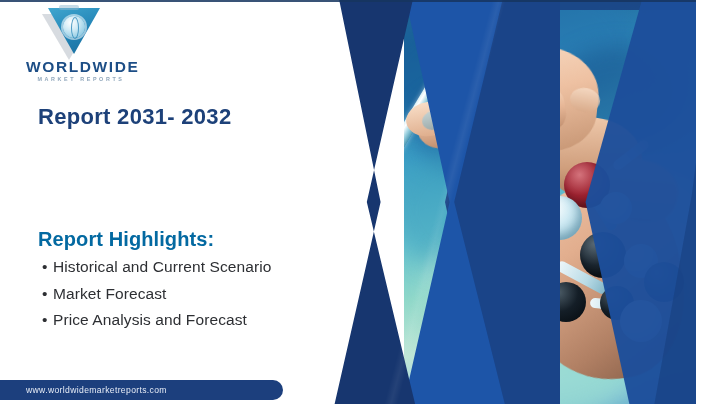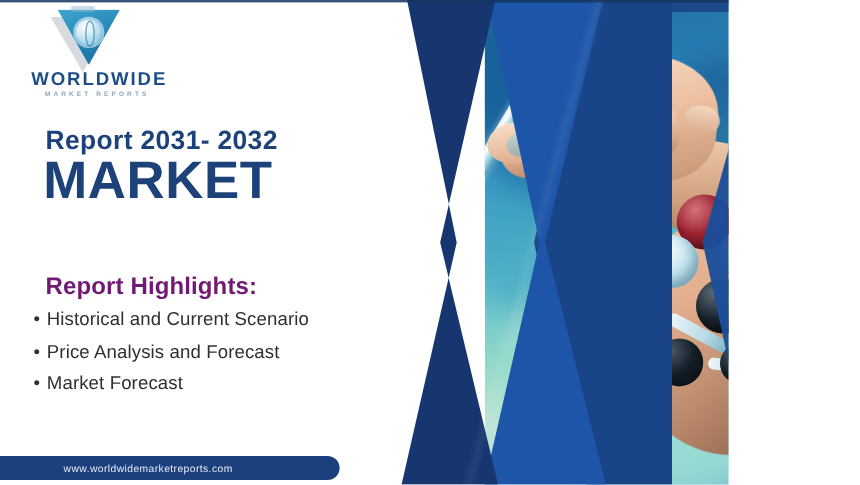--- a/index.html
+++ b/index.html
@@ -4,21 +4,21 @@
 <style>
   * { margin:0; padding:0; box-sizing:border-box; }
   html,body{ background:#ffffff; }
   body{
     width:717px; height:404px;
     font-family:"Liberation Sans", sans-serif;
     overflow:hidden; position:relative;
   }
   #cover{
     position:absolute; inset:0;
-    width:607px; height:404px;
+    width:696px; height:404px;
     background:#ffffff;
     overflow:hidden;
   }
 
   
   .top-hairline{
     position:absolute; left:0; top:0; width:717px; height:2px;
     background:#16355f; opacity:.85; z-index:40;
   }
 
@@ -248,38 +248,38 @@
   }
   .headline{
     position:absolute; left:36px; top:130px; z-index:20;
     font-size:44px; line-height:.96; font-weight:700; letter-spacing:.5px;
     color:#1d4179;
   }
   .headline .l2{ display:block; padding-left:18px; }
 
   .hl-title{
     position:absolute; left:38px; top:228px; z-index:20;
-    font-size:20px; font-weight:700; color:#701a75; letter-spacing:.1px;
+    font-size:20px; font-weight:700; color:#0369a1; letter-spacing:.1px;
   }
   .hl-list{
-    position:absolute; left:28px; top:254px; z-index:20; list-style:none;
+    position:absolute; left:42px; top:254px; z-index:20; list-style:none;
   }
   .hl-list li{
     font-size:15.5px; line-height:26.5px; color:#2d2f33; white-space:nowrap;
     letter-spacing:.1px;
   }
   .hl-list li .dot{ display:inline-block; width:11px; color:#2d2f33; }
 
   .footer-bar{
     position:absolute; left:0; top:380px; width:283px; height:20px; z-index:25;
     background:#1c3f7d; border-radius:0 12px 12px 0;
     display:flex; align-items:center;
   }
   .footer-url{
-    margin-left:53px; color:#e6ecf6; font-size:8.6px; letter-spacing:.35px;
+    margin-left:26px; color:#e6ecf6; font-size:8.6px; letter-spacing:.35px;
     white-space:nowrap;
   }
 </style>
 </head>
 <body>
 
 <div id="cover">
 
   <div class="top-hairline"></div>
 
@@ -345,28 +345,27 @@
       <div class="logo-tick"></div>
       <div class="logo-globe"></div>
     </div>
     <div class="logo-word">WORLDWIDE</div>
     <div class="logo-sub">MARKET REPORTS</div>
   </div>
 
   <div class="kicker">Report 2031- 2032</div>
 
   <div class="headline">
-    <span class="l1">MARKET</span>
   </div>
 
   <div class="hl-title">Report Highlights:</div>
 
   <ul class="hl-list">
     <li><span class="dot">•</span><span>Historical and Current Scenario</span></li>
+    <li><span class="dot">•</span><span>Market Forecast</span></li>
     <li><span class="dot">•</span><span>Price Analysis and Forecast</span></li>
-    <li><span class="dot">•</span><span>Market Forecast</span></li>
   </ul>
 
   <div class="footer-bar">
     <span class="footer-url">www.worldwidemarketreports.com</span>
   </div>
 
 </div>
 
 </body></html>

